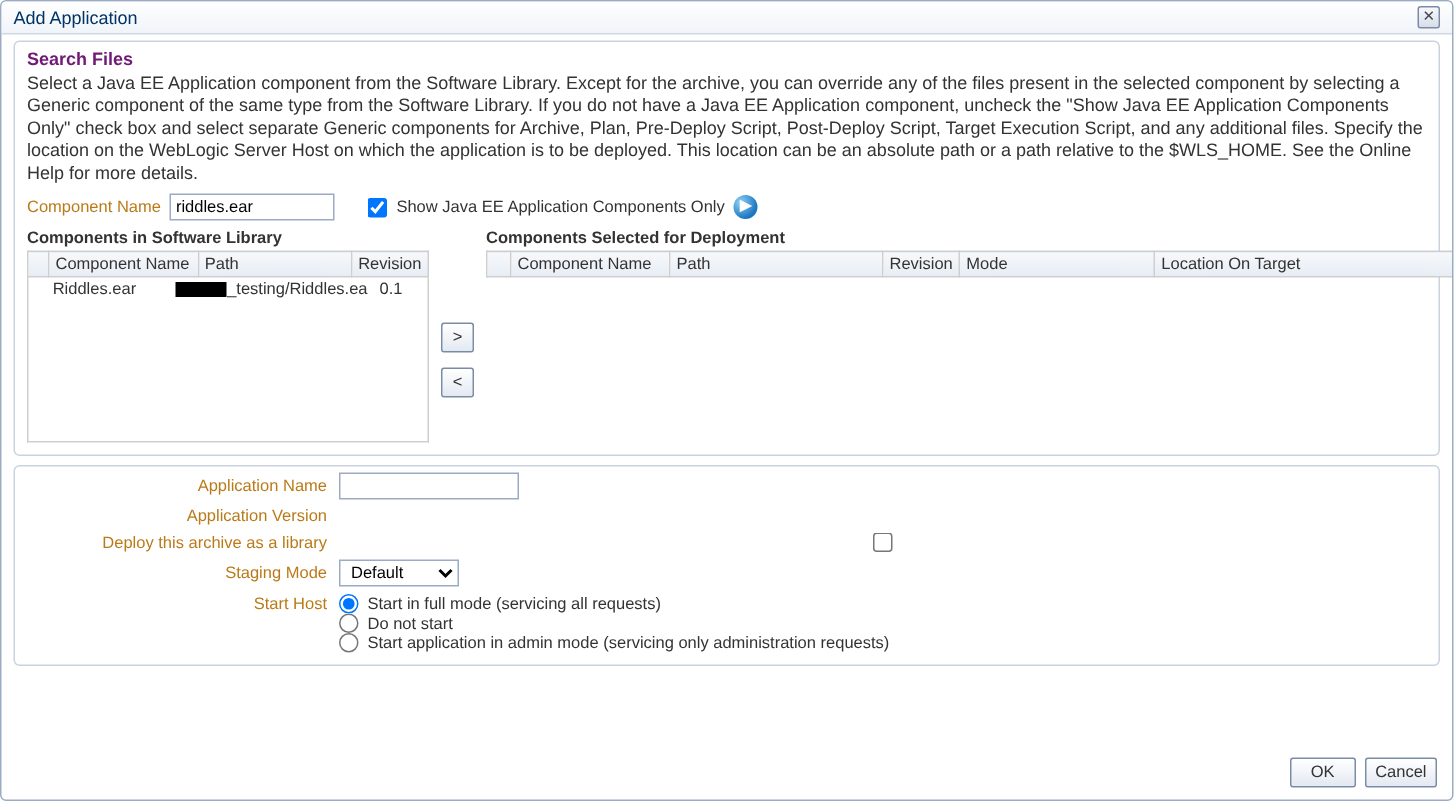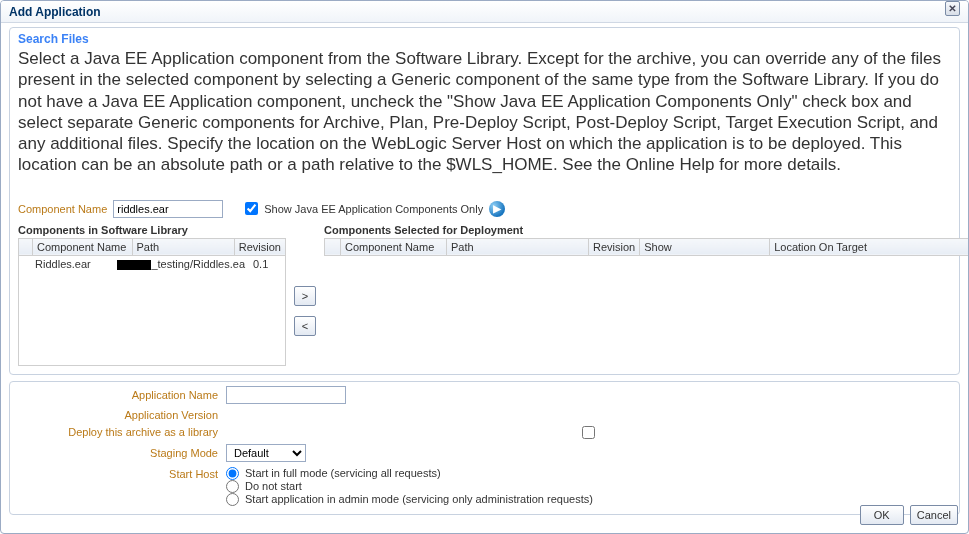--- a/index.html
+++ b/index.html
@@ -13,54 +13,55 @@
     height: 534px;
     position: relative;
     border: 1px solid #9babc4;
     border-radius: 4px;
     overflow: hidden;
   }
   .dlg-header {
     height: 22px;
     line-height: 22px;
     padding: 0 8px;
-    font-weight: bold;
+    font-weight: normal;
     color: #003366;
     font-size: 12px;
     background: linear-gradient(#ffffff,#f0f4f9);
     border-bottom: 1px solid #d0d8e4;
     display: flex;
     justify-content: space-between;
+    align-items: center;
     gap: 36px;
   }
   .close-x {
     width: 15px; height: 15px;
     border: 1px solid #7a8ba6;
     border-radius: 2px;
     background: linear-gradient(#f6f8fb,#d8dee8);
     font-size: 10px; line-height: 13px; text-align: center;
     color: #445; cursor: pointer;
   }
   .section {
     margin: 4px 8px 6px 8px;
     border: 1px solid #c8d2e0;
     border-radius: 4px;
     padding: 4px 8px 8px 8px;
   }
   .section-title {
     font-weight: bold;
-    color: #3b82f6;
+    color: #701a75;
     font-size: 12px;
     margin-bottom: 2px;
   }
   .helptext {
     color: #333;
-    font-size: 17px;
+    font-size: 12px;
     line-height: 1.25;
-    margin-bottom: 24px;
+    margin-bottom: 6px;
   }
   .row { display: flex; align-items: center; gap: 6px; }
   .lbl { color: #ba7a18; text-align: right; }
   input[type=text], select {
     border: 1px solid #9babc4;
     font-size: 11px;
     padding: 1px 3px;
     height: 18px;
     background: #fff;
   }
@@ -169,21 +170,21 @@
 
     <div class="tbl-wrap tbl-dep">
       <div class="tbl-title">Components Selected for Deployment</div>
       <table>
         <tbody>
             <tr>
           <th class="row-sel"></th>
           <th style="width:106px">Component Name</th>
           <th style="width:142px">Path</th>
           <th style="width:50px">Revision</th>
-          <th style="width:130px">Show</th>
+          <th style="width:130px">Mode</th>
           <th>Location On Target</th>
         </tr>
       </tbody>
         </table>
     </div>
   </div>
 </div>
 
 <div class="section">
   <div class="attr-grid">

